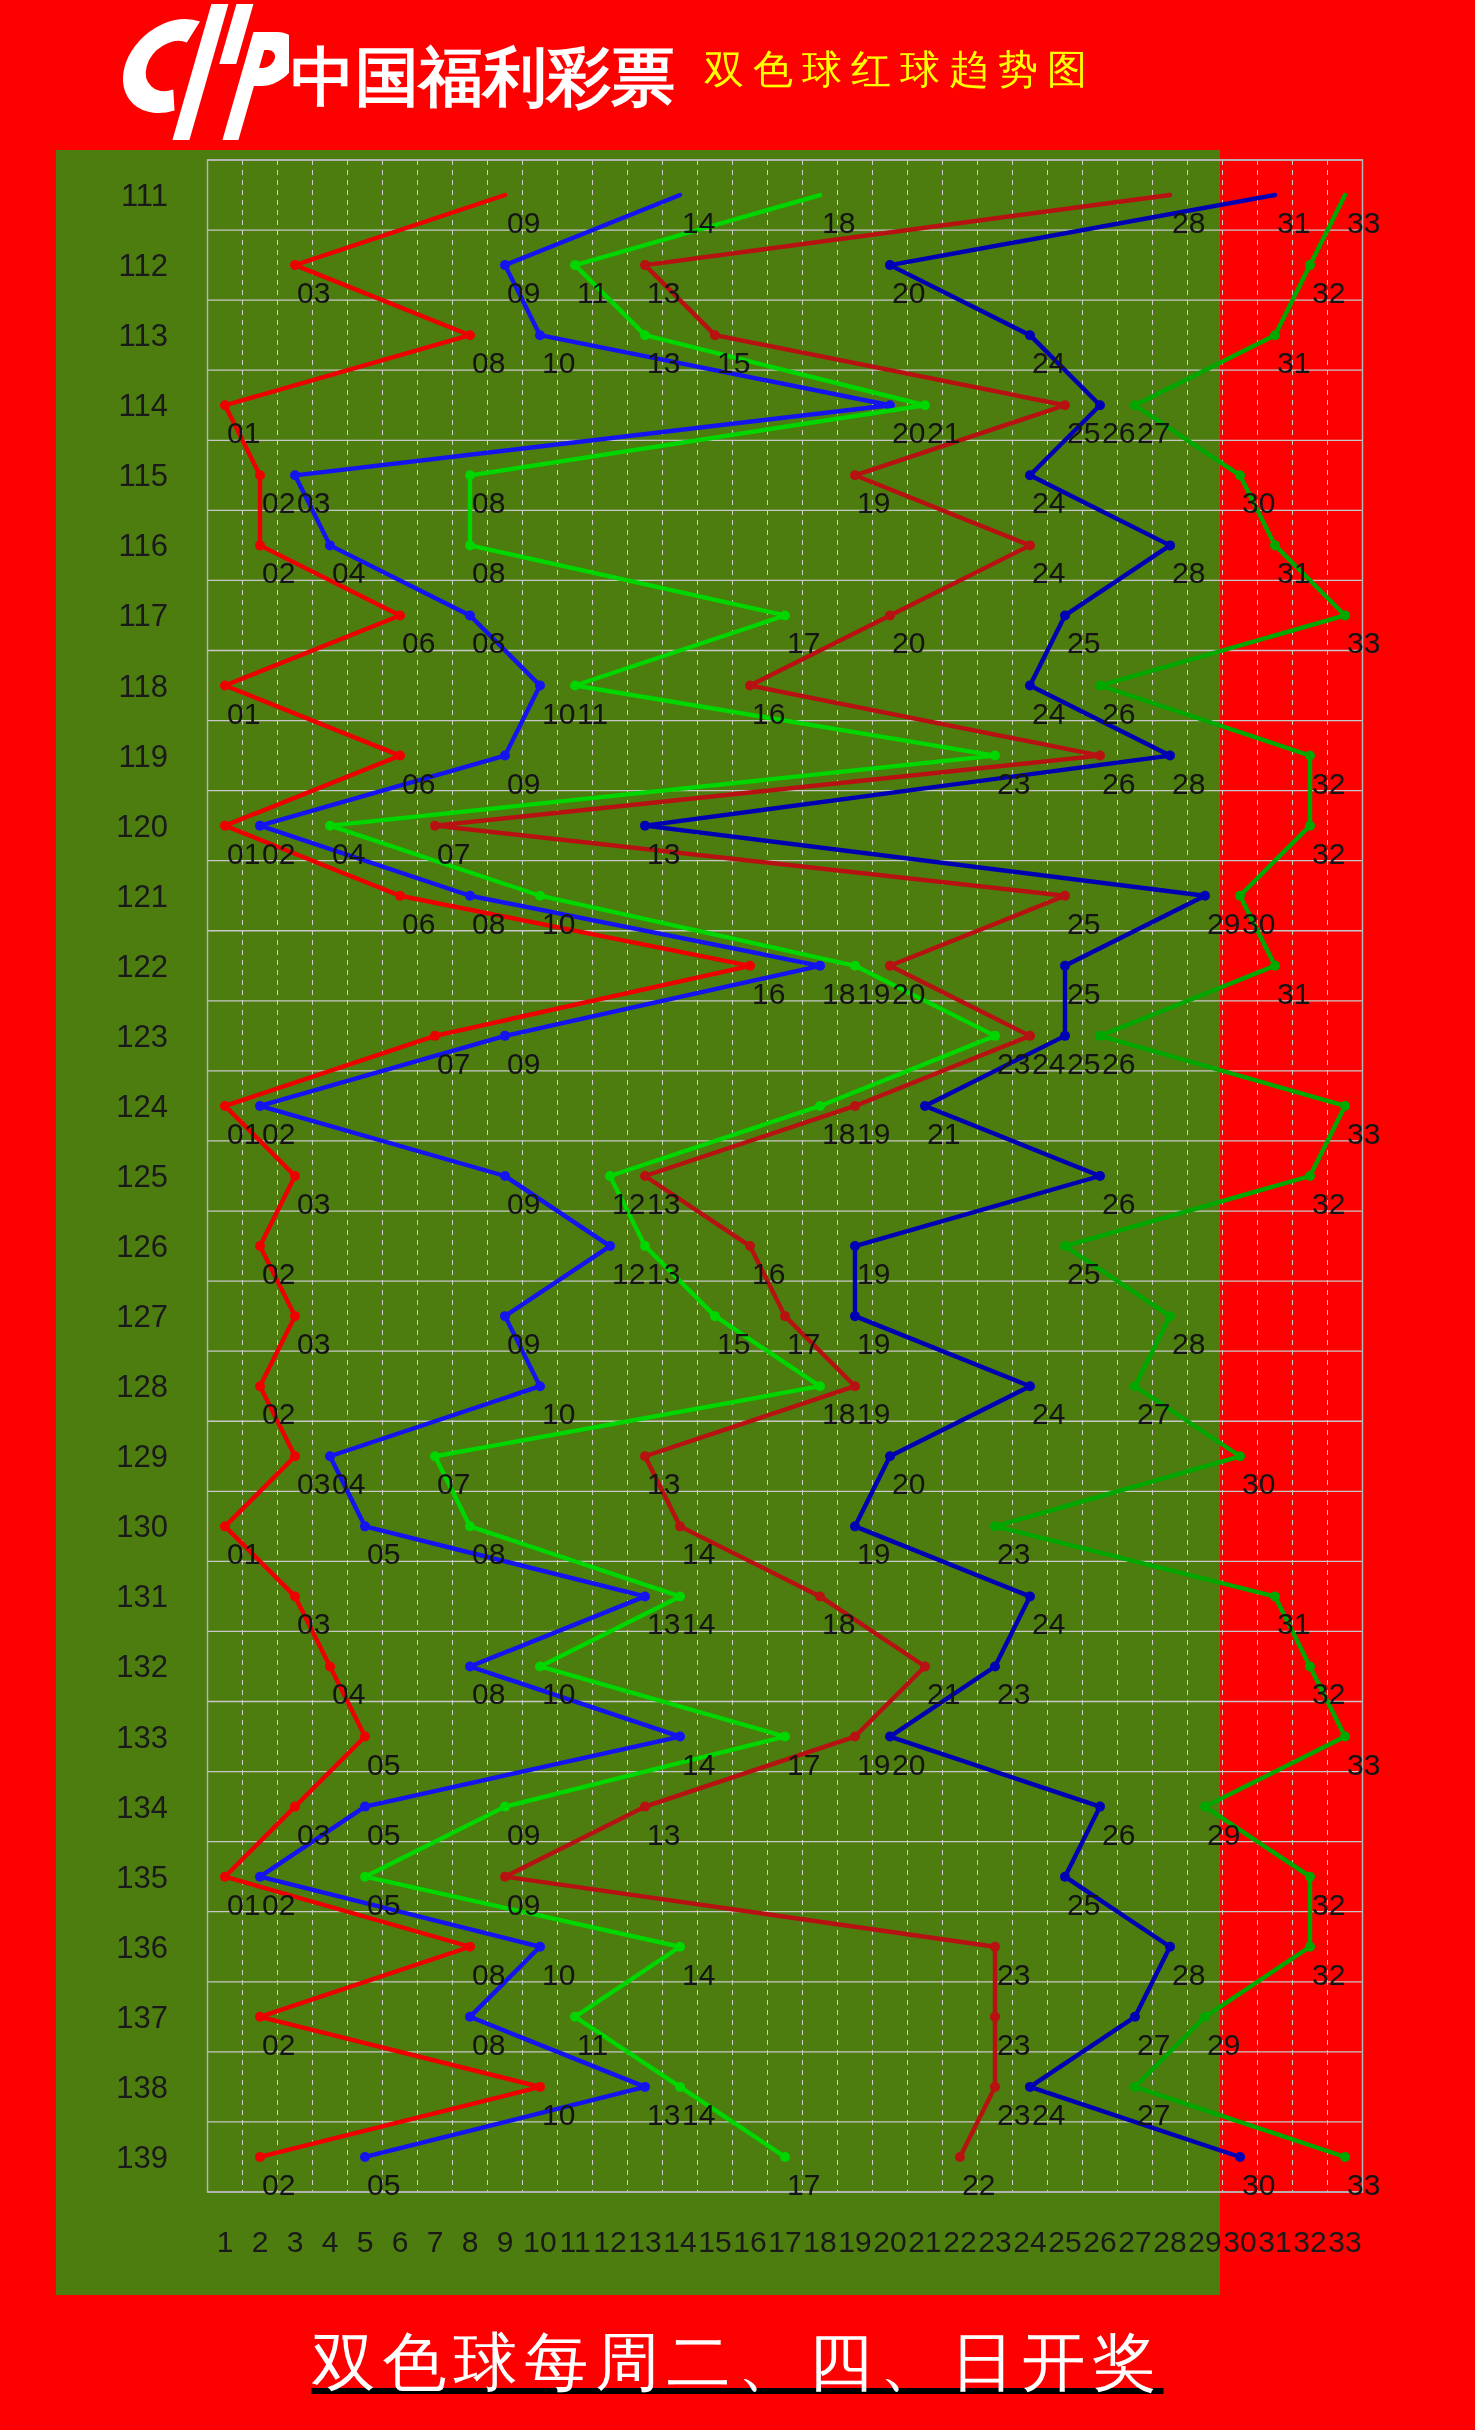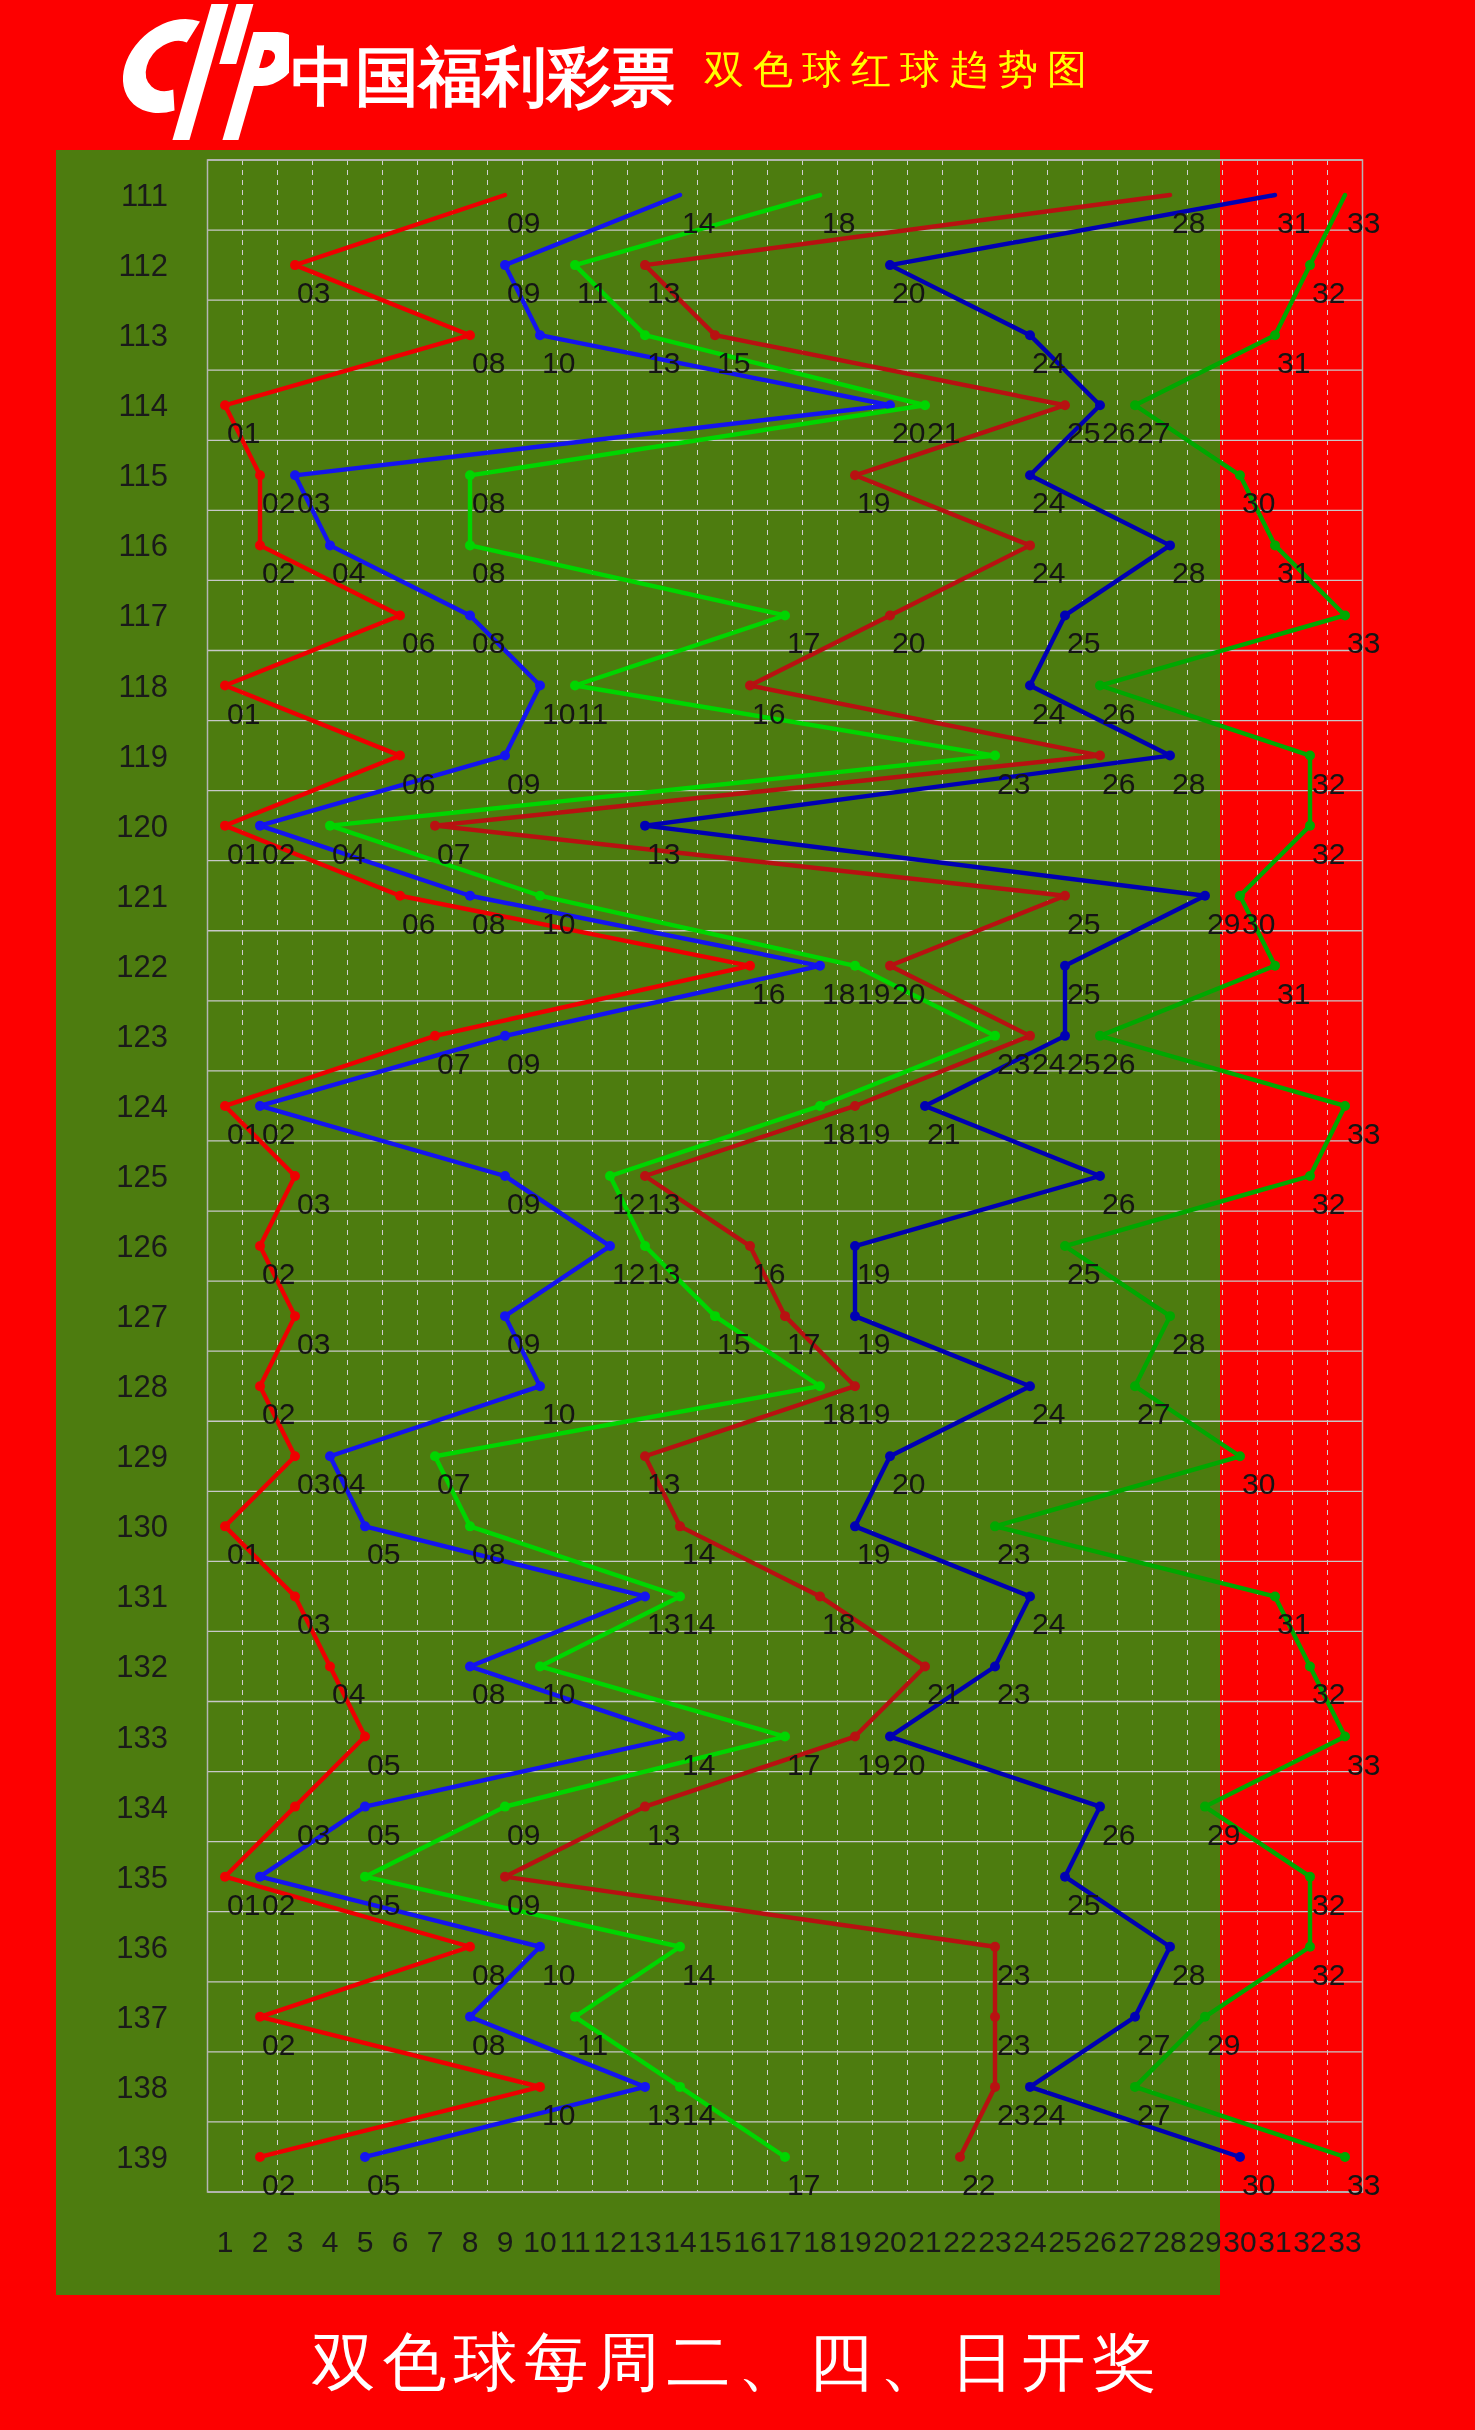--- a/index.html
+++ b/index.html
@@ -18,21 +18,21 @@
   
   text{font-family:"Liberation Sans",sans-serif;}
   .row-label{font-size:31px;fill:#1a1a1a;}
   .axis-label{font-size:30px;fill:#1a1a1a;}
   .pt-label{font-size:30px;fill:#141414;}
   .grid-h{stroke:#c7c7c7;stroke-width:1.3;}
   .grid-v{stroke:#cfcfcf;stroke-width:1;stroke-dasharray:5 5;}
   .plot-border{fill:none;stroke:#b5b5b5;stroke-width:1.5;}
   
   .footer{position:absolute;left:0;top:2295px;width:1475px;height:135px;background:#fd0000;
-          display:flex;align-items:center;justify-content:center;}
+          display:flex;align-items:center;justify-content:center;text-decoration:underline;}
   .footer-text{font-size:64px;color:#ffffff;font-family:"DejaVu Serif",serif;
                letter-spacing:7px;white-space:nowrap;}
 </style>
 </head>
 <body>
 
 <div class="page">
 
   <div class="header">
     <svg class="logo" viewBox="0 0 195 145" xmlns="http://www.w3.org/2000/svg" aria-hidden="true">

